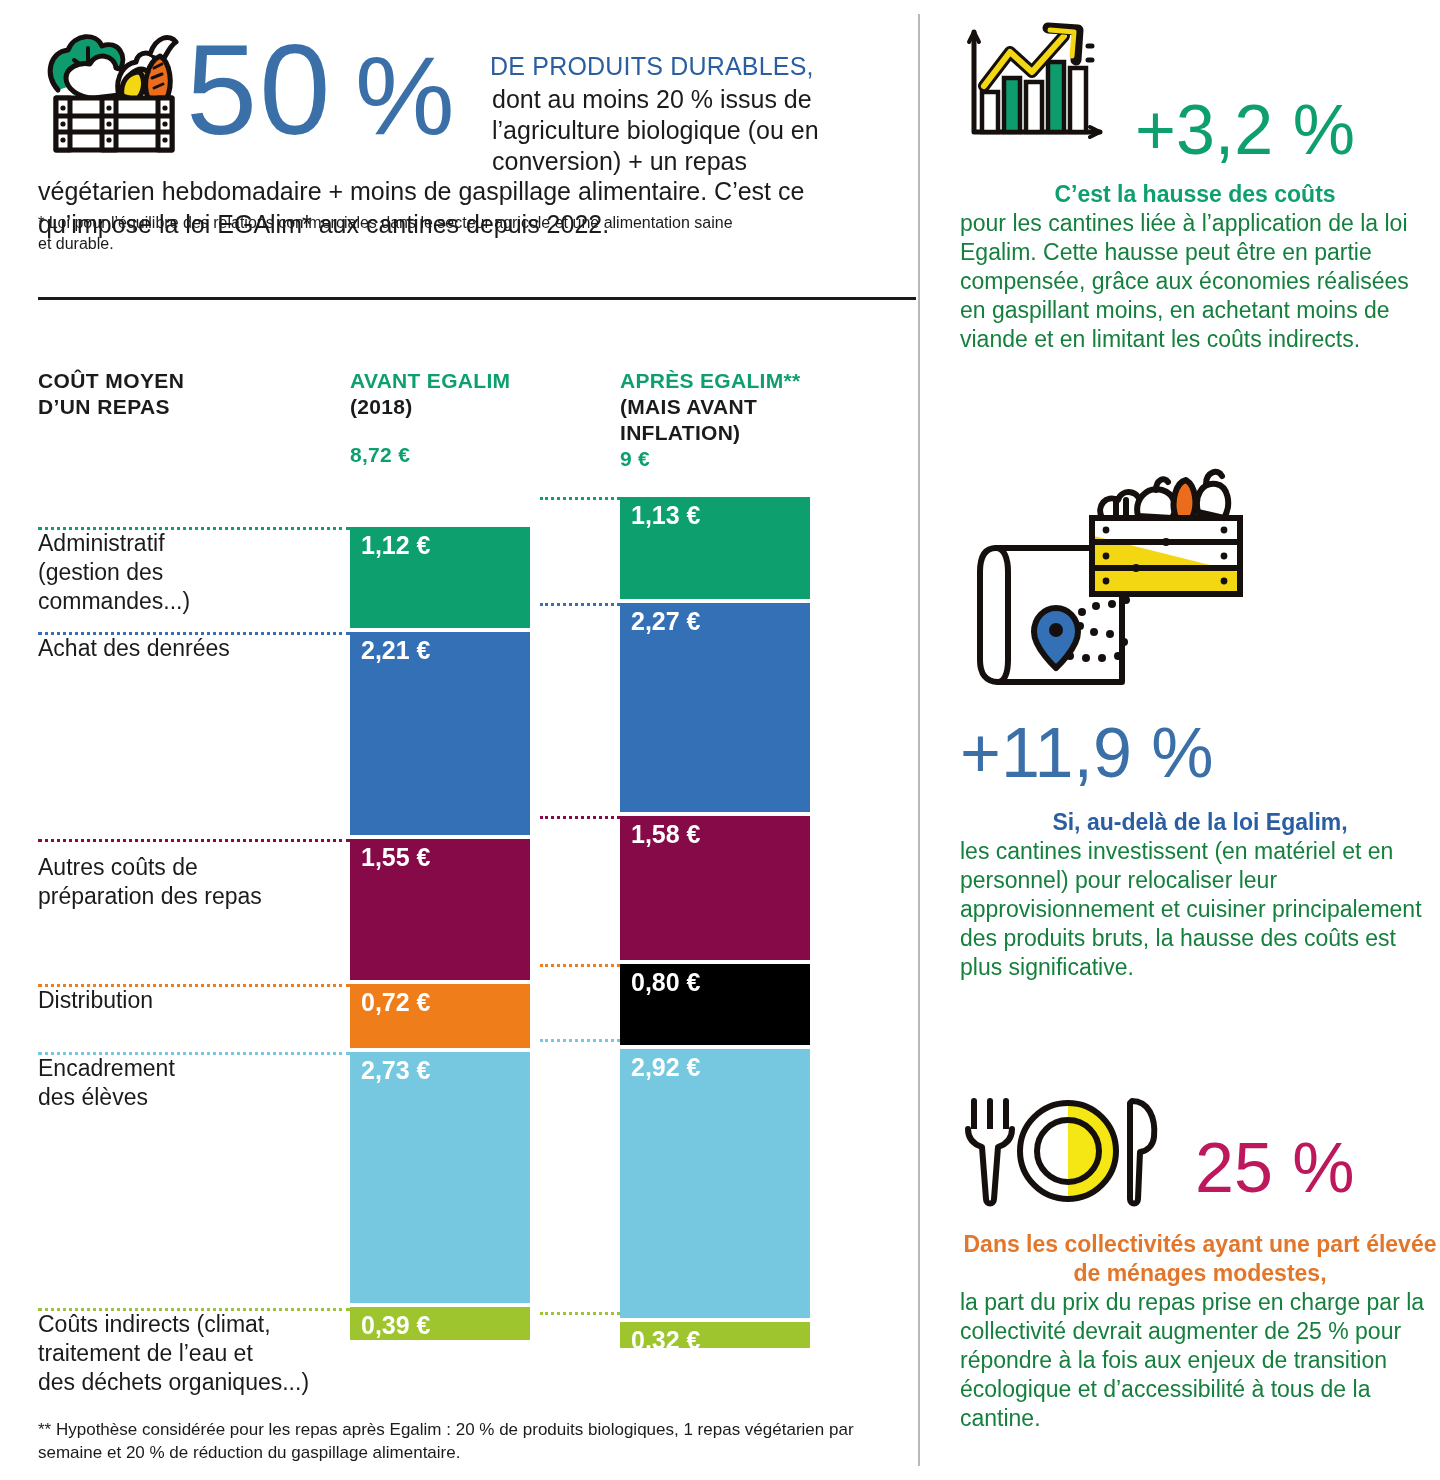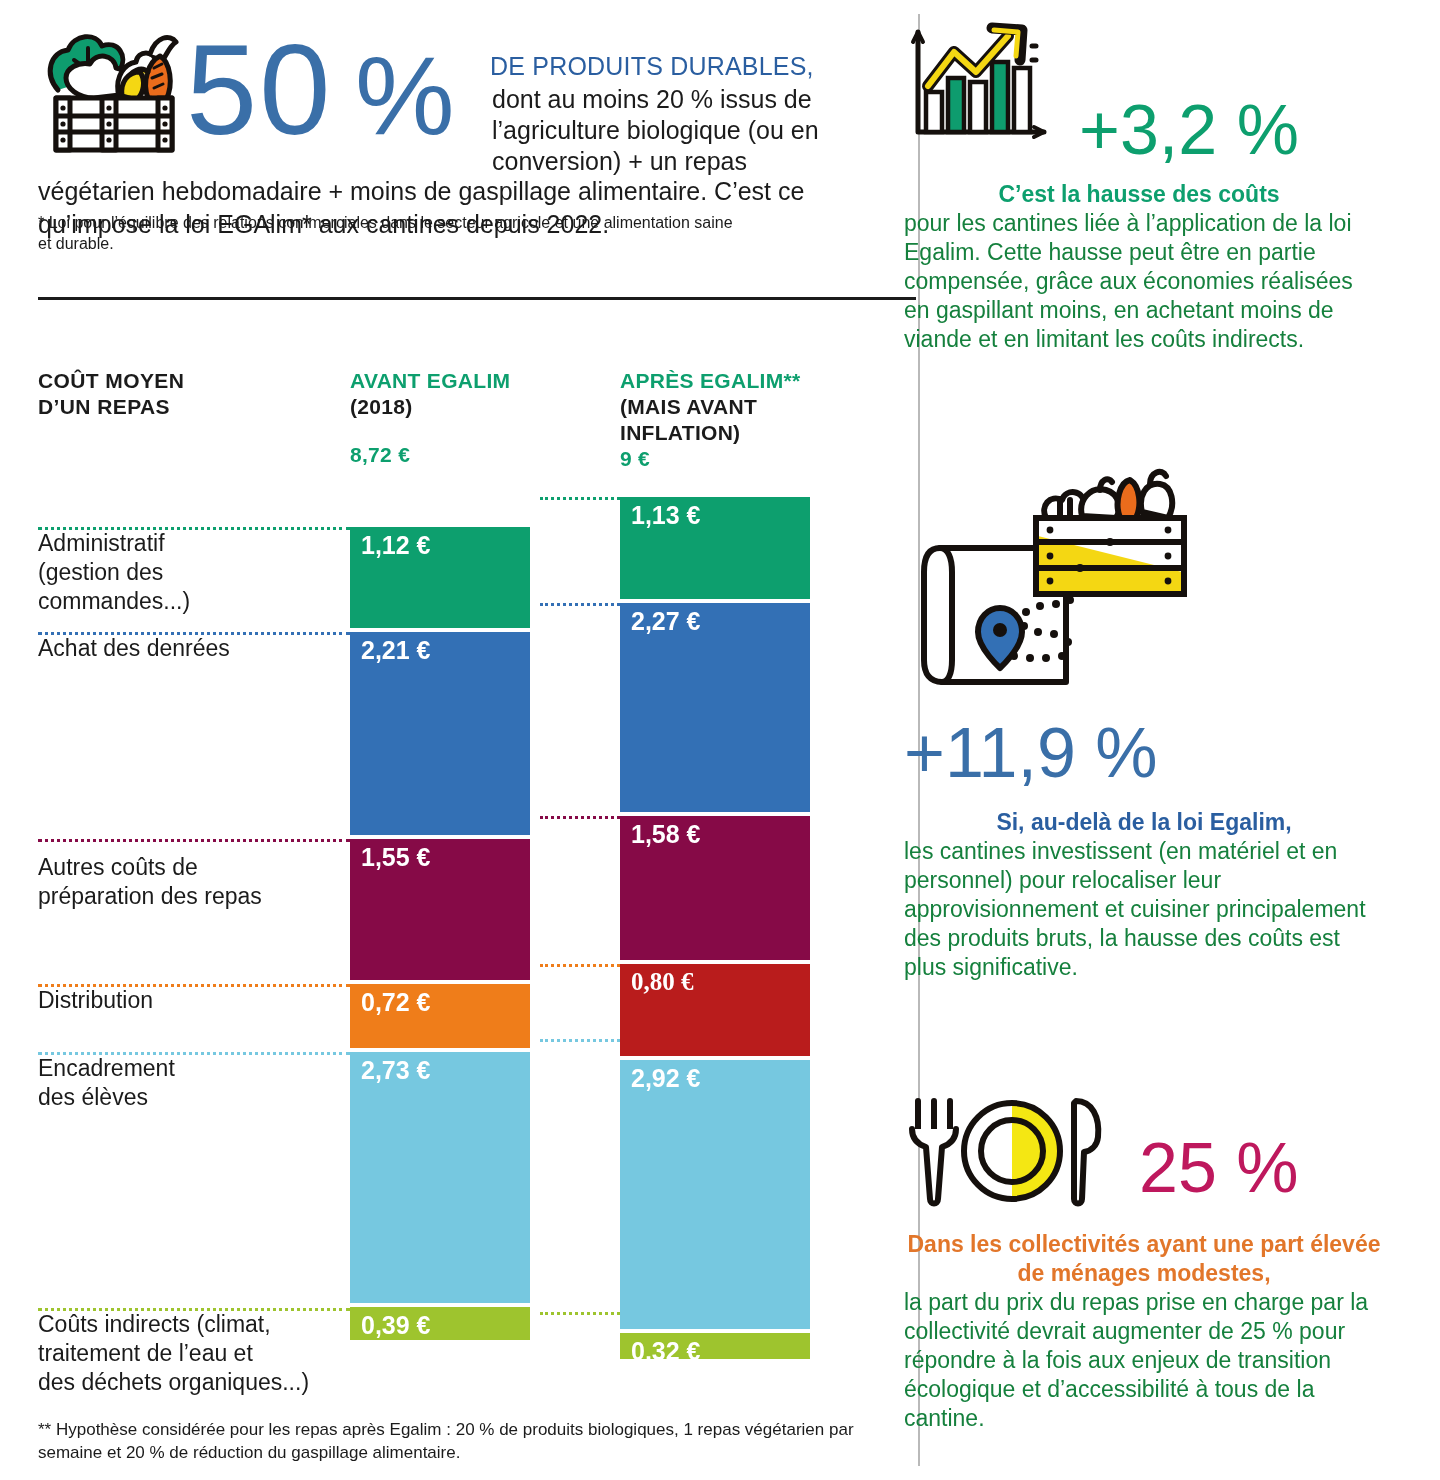--- a/index.html
+++ b/index.html
@@ -114,21 +114,21 @@
     height: 0; border-top: 3px dotted;
   }
 
   .chart-foot {
     position: absolute; left: 38px; top: 1118px;
     font-size: 17px; line-height: 23px; color: #1b1b1b;
     width: 850px;
   }
 
   
-  #right { position: absolute; left: 884px; top: 0; width: 500px; height: 1174px; }
+  #right { position: absolute; left: 940px; top: 0; width: 500px; height: 1174px; }
 
   .stat-num {
     font-size: 70px; line-height: 1; font-weight: 300;
   }
   .stat-lead { font-size: 23px; font-weight: bold; line-height: 29px; text-align: center; }
   .stat-body { font-size: 23px; line-height: 29px; color: #15803d; }
 
   .panel1 { position: absolute; left: 20px; top: 20px; width: 480px; }
   .panel1 .num { position: absolute; left: 175px; top: 75px; color: #0d9f6e; }
   .panel1 .txt { position: absolute; left: 0; top: 160px; width: 470px; }
@@ -283,21 +283,21 @@
     <div class="bar-col" id="bar-after" style="top: 197px;">
         <div class="seg" style="height: 101.881px; background: rgb(13, 159, 110);">
           <span class="val">1,13 €</span>
         </div>
         <div class="seg" style="height: 208.699px; background: rgb(51, 112, 181);">
           <span class="val">2,27 €</span>
         </div>
         <div class="seg" style="height: 144.046px; background: rgb(134, 10, 71);">
           <span class="val">1,58 €</span>
         </div>
-        <div class="seg" style="height: 92px; background: #b91c1c; font-family: Liberation Serif, serif;">
+        <div class="seg" style="height: 81px; background: #000000;">
           <span class="val">0,80 €</span>
         </div>
         <div class="seg" style="height: 269.604px; background: rgb(118, 200, 224);">
           <span class="val">2,92 €</span>
         </div>
         <div class="seg" style="height: 25.984px; background: rgb(158, 196, 46);">
           <span class="val">0,32 €</span>
         </div>
       </div>
 

